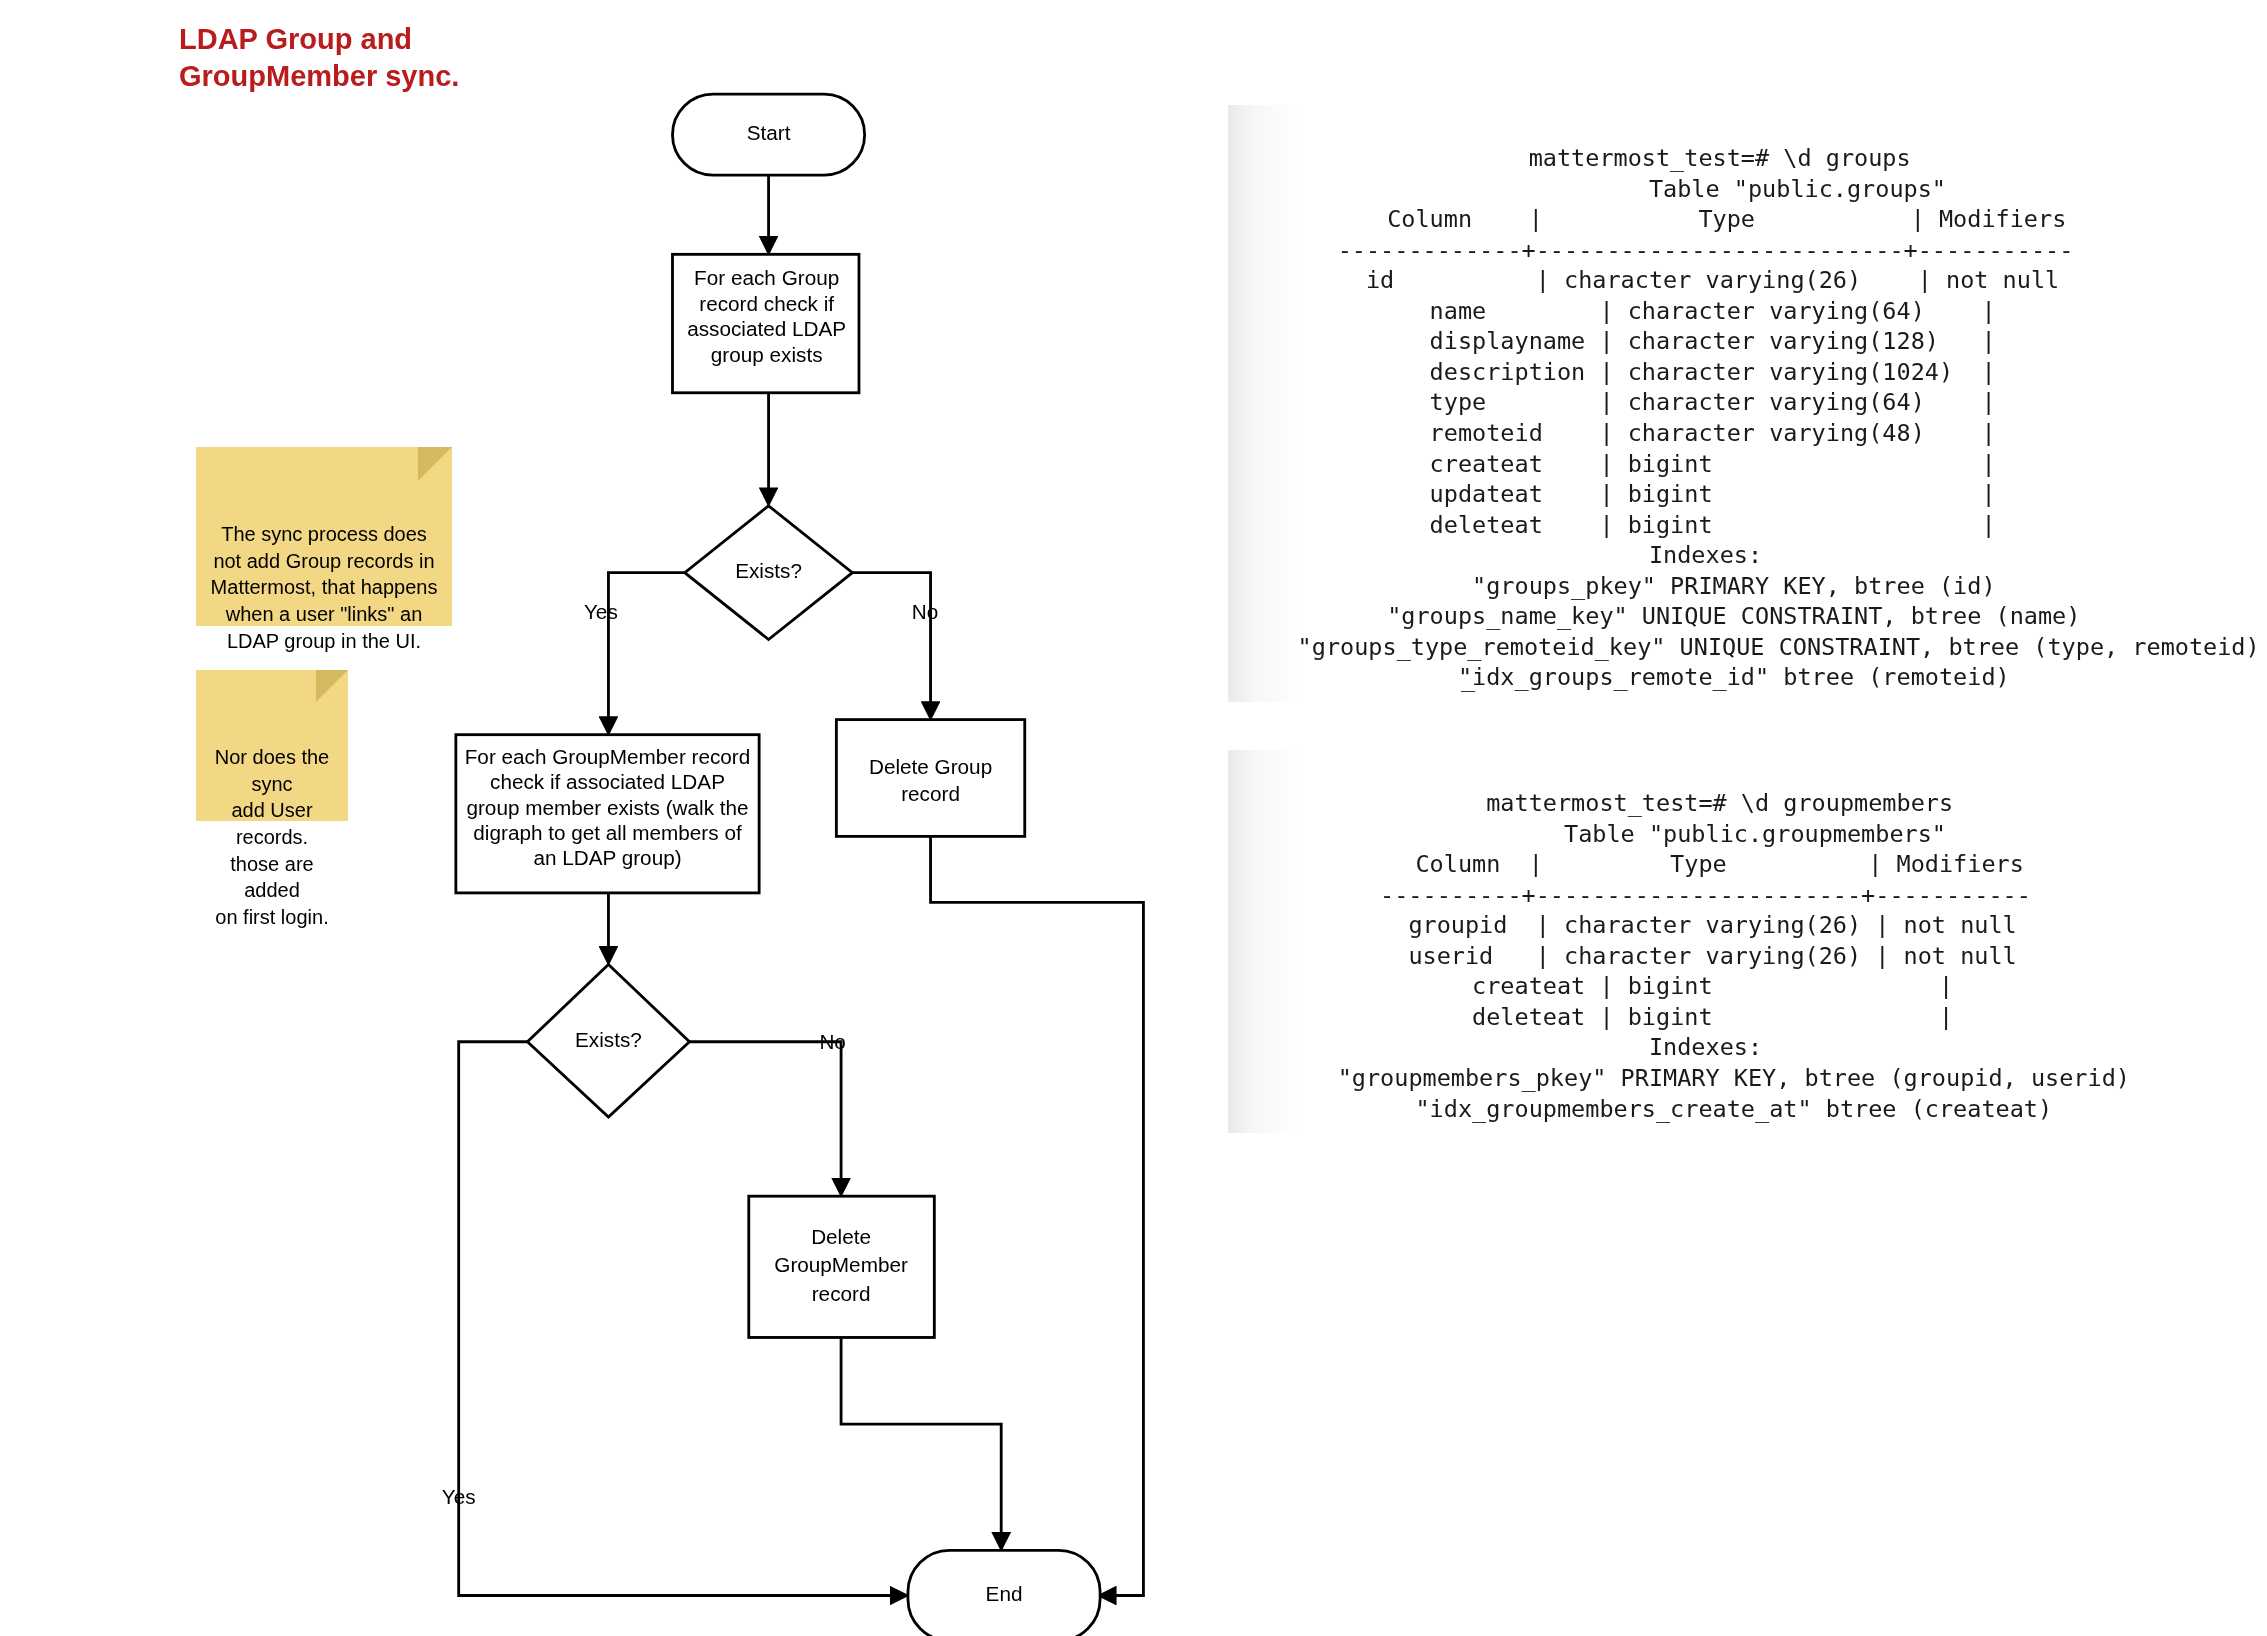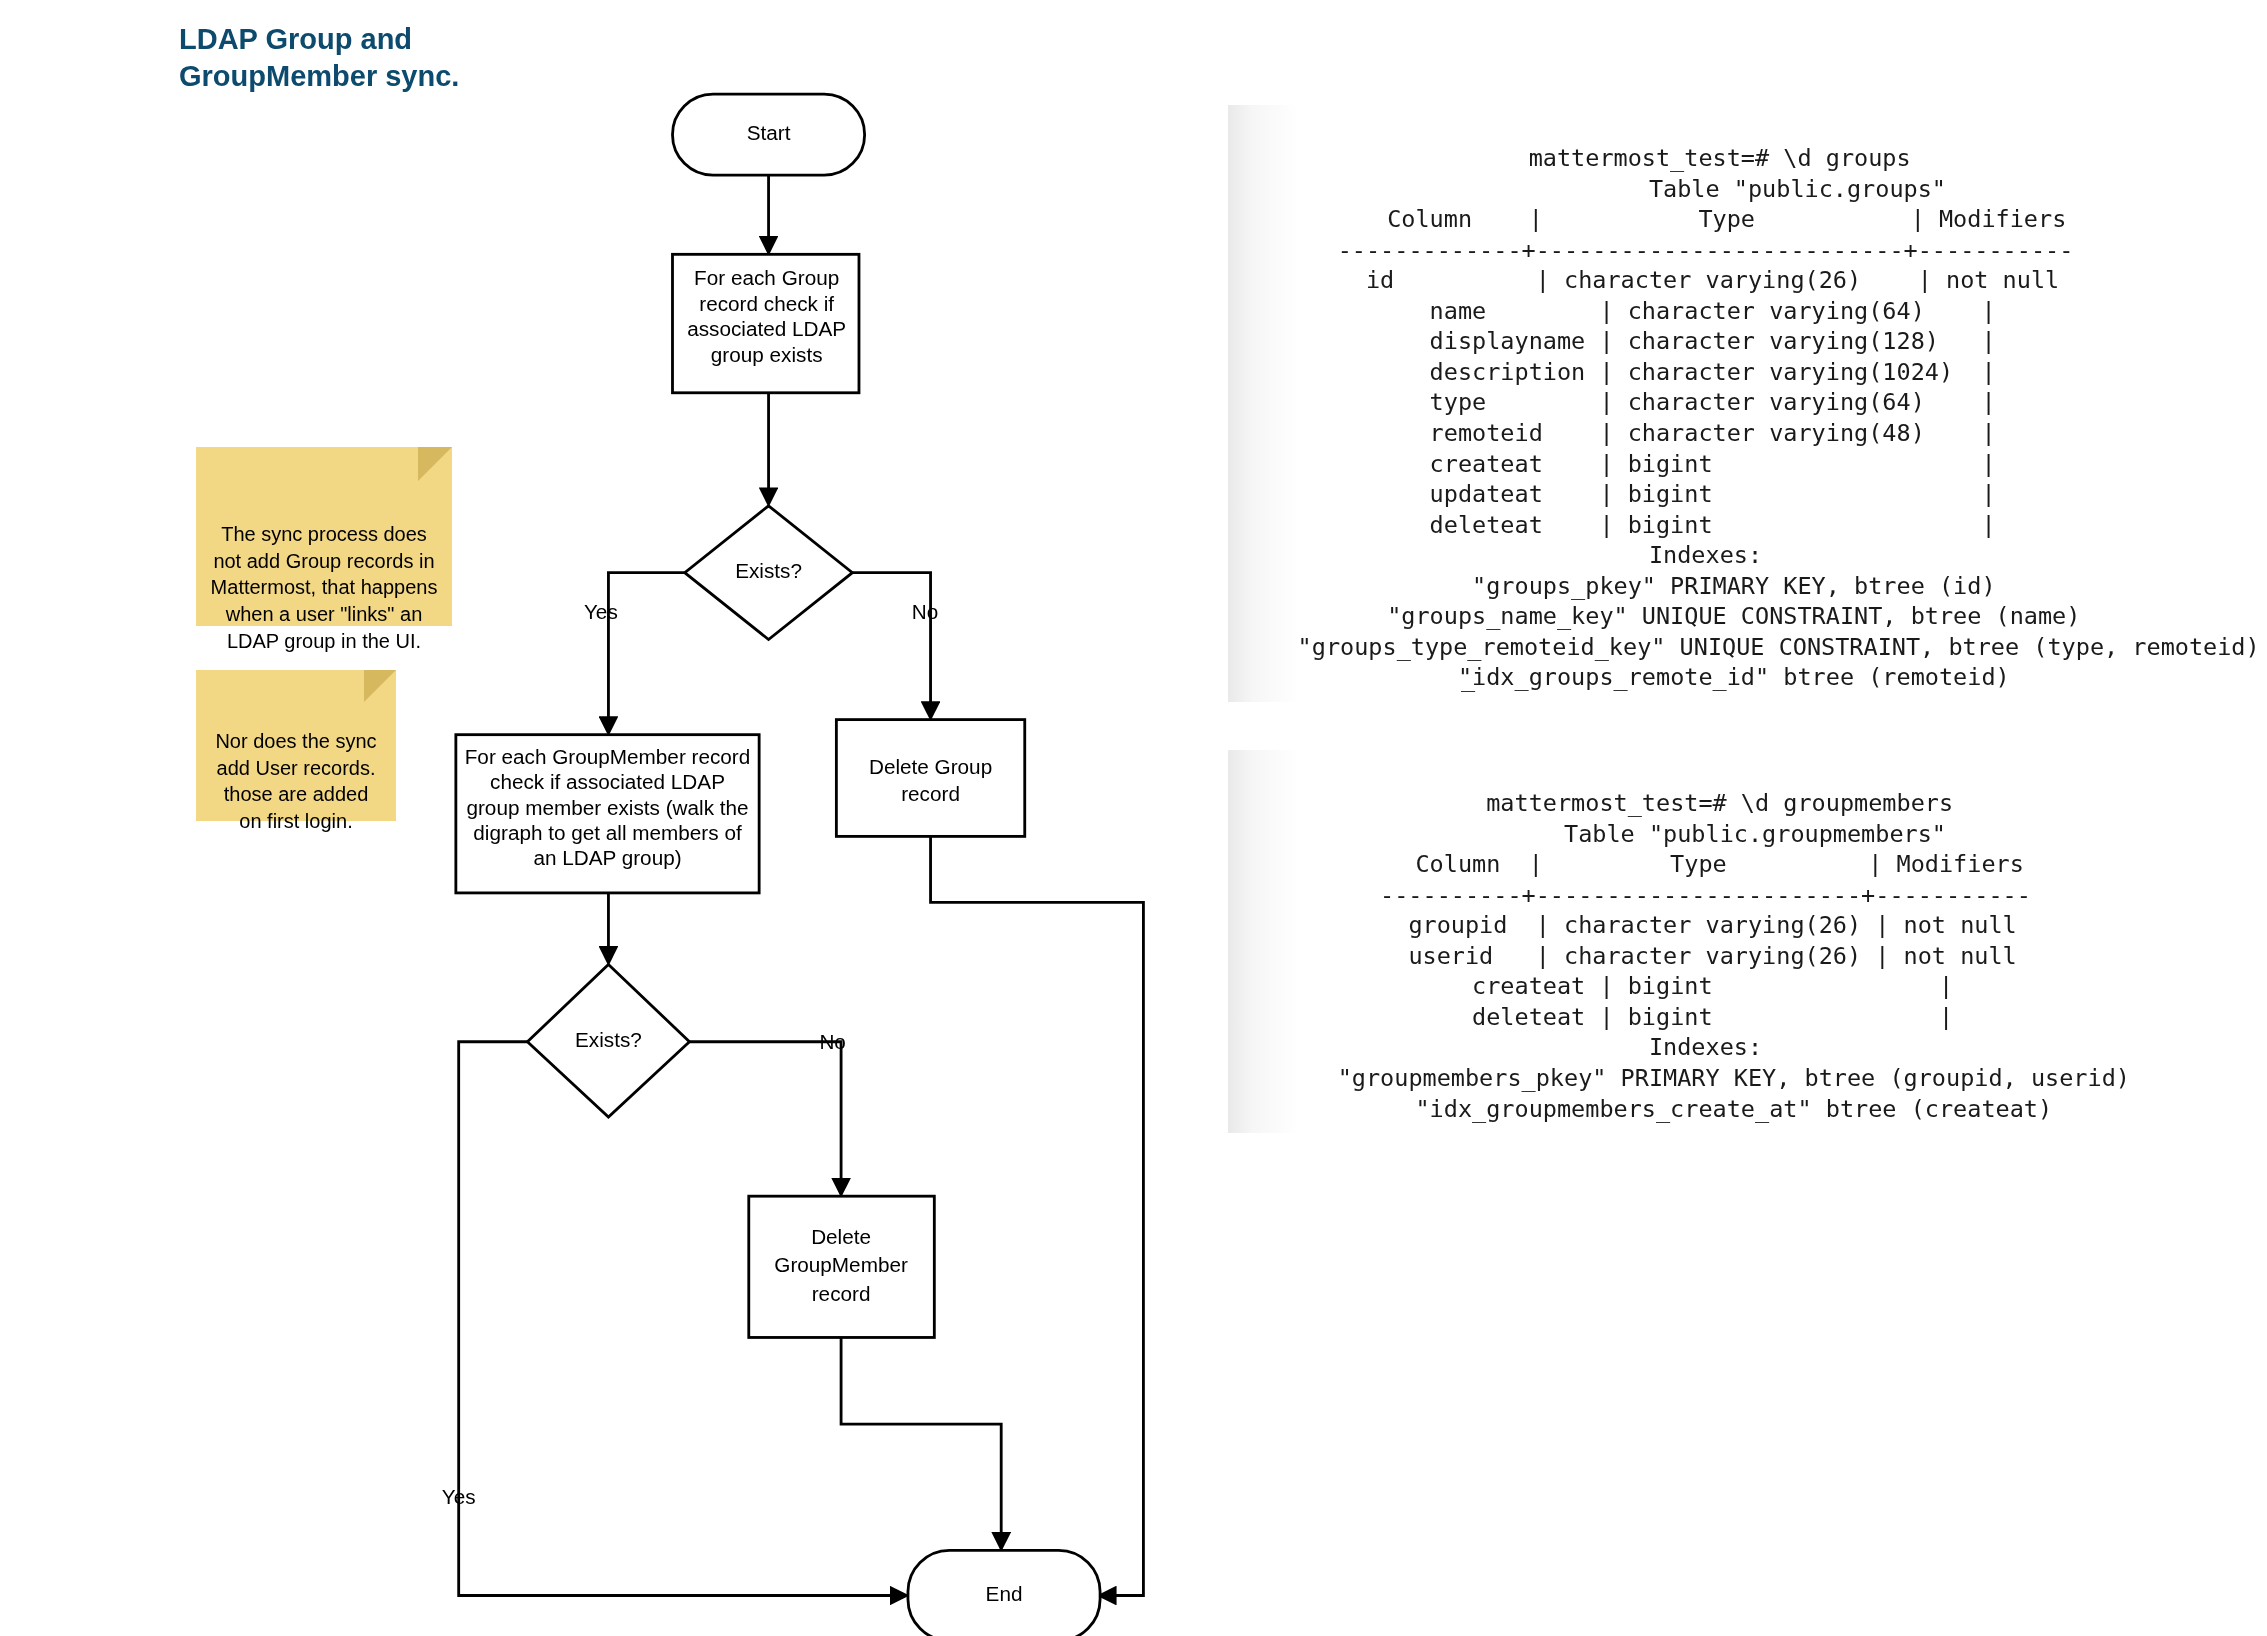--- a/index.html
+++ b/index.html
@@ -17,21 +17,21 @@
 
   
   #diagram-title {
     position: absolute;
     left: 179px;
     top: 21px;
     width: 395px;
     font-size: 29px;
     font-weight: bold;
     line-height: 1.28;
-    color: #0c4a6e;
+    color: #b91c1c;
     white-space: pre-line;
   }
 
   
   #flowchart-svg {
     position: absolute;
     left: 0;
     top: 0;
   }
   .fc-shape {
@@ -173,21 +173,21 @@
 
 <div class="sticky-note" id="note-1" style="left:196px; top:447px; width:256px; height:179px; padding-top:21px;">
   <span class="sticky-fold" style="border-width: 0 0 34px 34px; border-color: transparent transparent #f2d785 #d6b95f;"></span>
   <span class="note-body">The sync process does
 not add Group records in
 Mattermost, that happens
 when a user "links" an
 LDAP group in the UI.</span>
 </div>
 
-<div class="sticky-note" id="note-2" style="left:196px; top:670px; width:200px; height:151px; padding-top:5px;">
+<div class="sticky-note" id="note-2" style="left:196px; top:670px; width:152px; height:151px; padding-top:21px;">
   <span class="sticky-fold" style="border-width: 0 0 32px 32px; border-color: transparent transparent #f2d785 #d6b95f;"></span>
   <span class="note-body">Nor does the sync
 add User records.
 those are added
 on first login.</span>
 </div>
 
 <div class="terminal-block" style="left:1228px; top:105px; width:942px;text-align:center;">
   <span>mattermost_test=# \d groups
              Table "public.groups"

